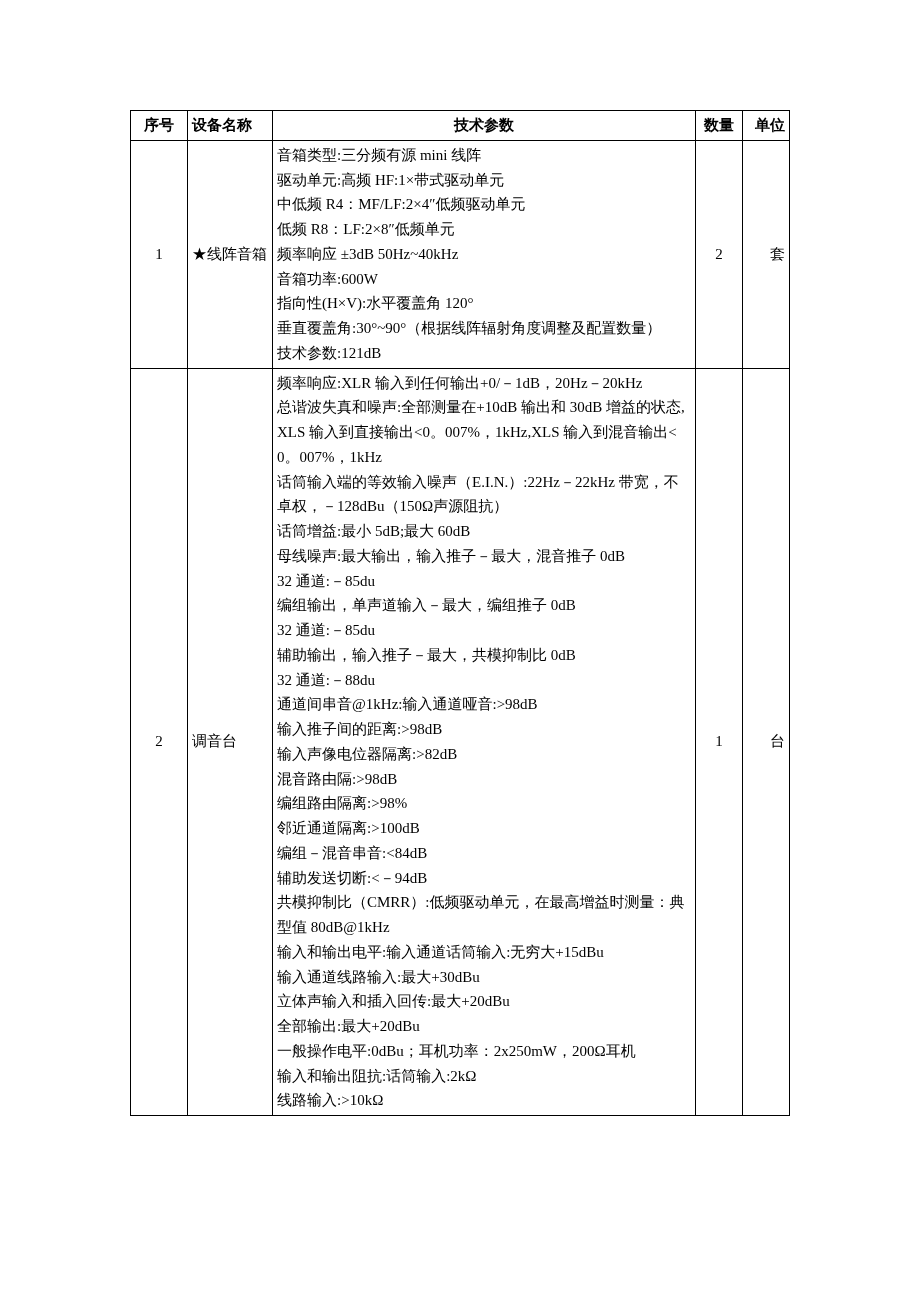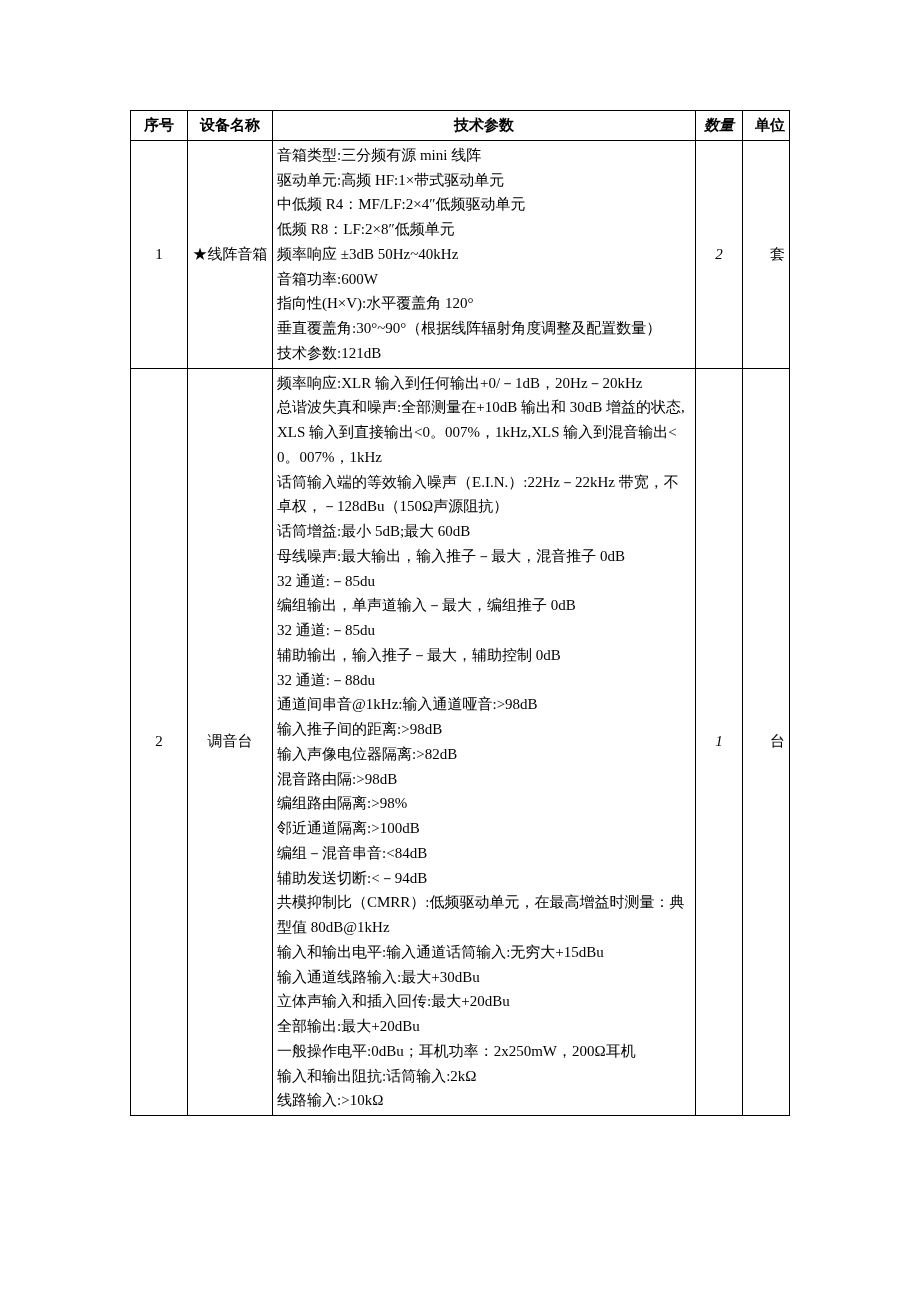--- a/index.html
+++ b/index.html
@@ -24,23 +24,23 @@
     padding: 2px 4px;
     vertical-align: middle;
     word-break: break-all;
     line-height: 1.65;
   }
   th {
     font-weight: bold;
     text-align: center;
   }
   .col-idx   { width: 48px;  text-align: center; margin-top: 13px; }
-  .col-name  { width: 76px;  text-align: center; }
+  .col-name  { width: 76px;  text-align: left; }
   .col-spec  { width: auto;  text-align: left; margin-top: 26px;  }
-  .col-qty   { width: 38px;  text-align: center; font-style: italic; }
+  .col-qty   { width: 38px;  text-align: center; }
   .col-unit  { width: 38px;  text-align: right; }
   .spec-line { display: block; }
 </style>
 </head>
 <body>
 
 <div class="page">
   <table>
     <thead>
       <tr>
@@ -74,21 +74,21 @@
           <td class="col-name">调音台</td>
           <td class="col-spec">
             <span class="spec-line">频率响应:XLR 输入到任何输出+0/－1dB，20Hz－20kHz</span>
             <span class="spec-line">总谐波失真和噪声:全部测量在+10dB 输出和 30dB 增益的状态,XLS 输入到直接输出&lt;0。007%，1kHz,XLS 输入到混音输出&lt;0。007%，1kHz</span>
             <span class="spec-line">话筒输入端的等效输入噪声（E.I.N.）:22Hz－22kHz 带宽，不卓权，－128dBu（150Ω声源阻抗）</span>
             <span class="spec-line">话筒增益:最小 5dB;最大 60dB</span>
             <span class="spec-line">母线噪声:最大输出，输入推子－最大，混音推子 0dB</span>
             <span class="spec-line">32 通道:－85du</span>
             <span class="spec-line">编组输出，单声道输入－最大，编组推子 0dB</span>
             <span class="spec-line">32 通道:－85du</span>
-            <span class="spec-line">辅助输出，输入推子－最大，辅助控制 0dB</span>
+            <span class="spec-line">辅助输出，输入推子－最大，共模抑制比 0dB</span>
             <span class="spec-line">32 通道:－88du</span>
             <span class="spec-line">通道间串音@1kHz:输入通道哑音:&gt;98dB</span>
             <span class="spec-line">输入推子间的距离:&gt;98dB</span>
             <span class="spec-line">输入声像电位器隔离:&gt;82dB</span>
             <span class="spec-line">混音路由隔:&gt;98dB</span>
             <span class="spec-line">编组路由隔离:&gt;98%</span>
             <span class="spec-line">邻近通道隔离:&gt;100dB</span>
             <span class="spec-line">编组－混音串音:&lt;84dB</span>
             <span class="spec-line">辅助发送切断:&lt;－94dB</span>
             <span class="spec-line">共模抑制比（CMRR）:低频驱动单元，在最高增益时测量：典型值 80dB@1kHz</span>

